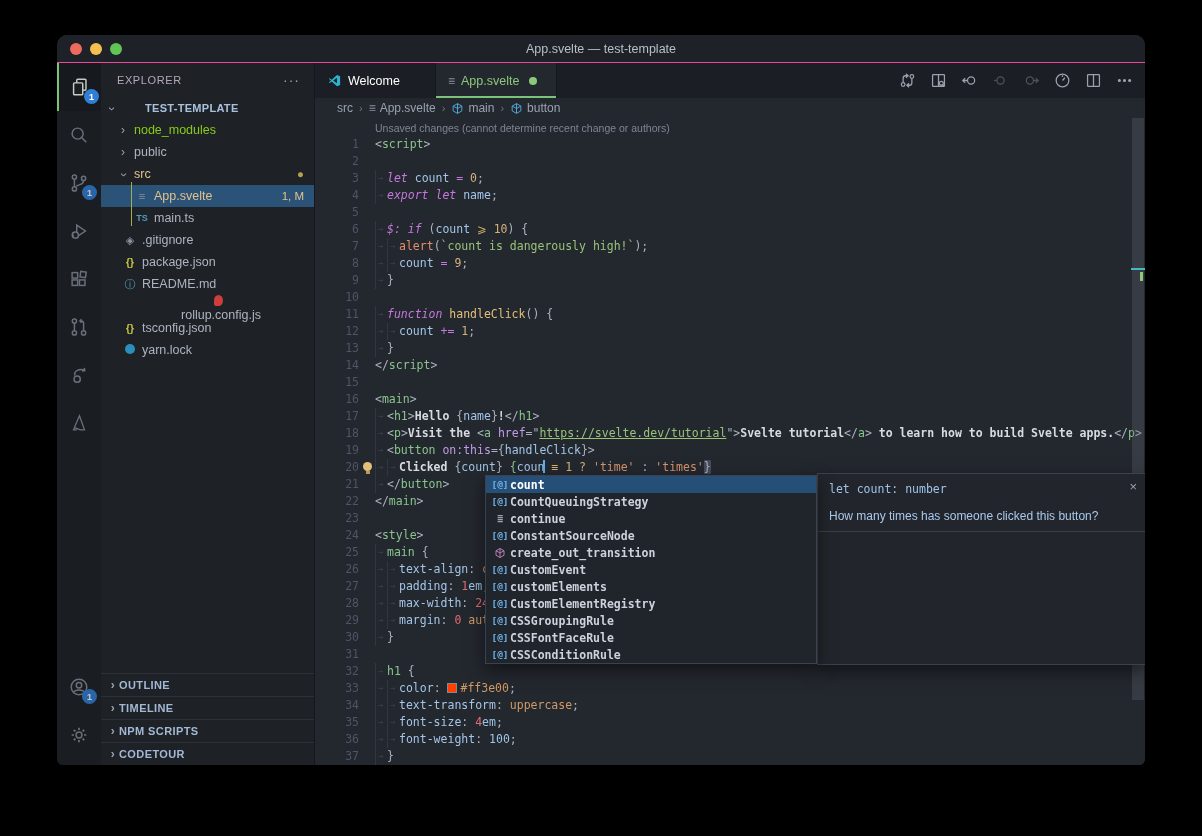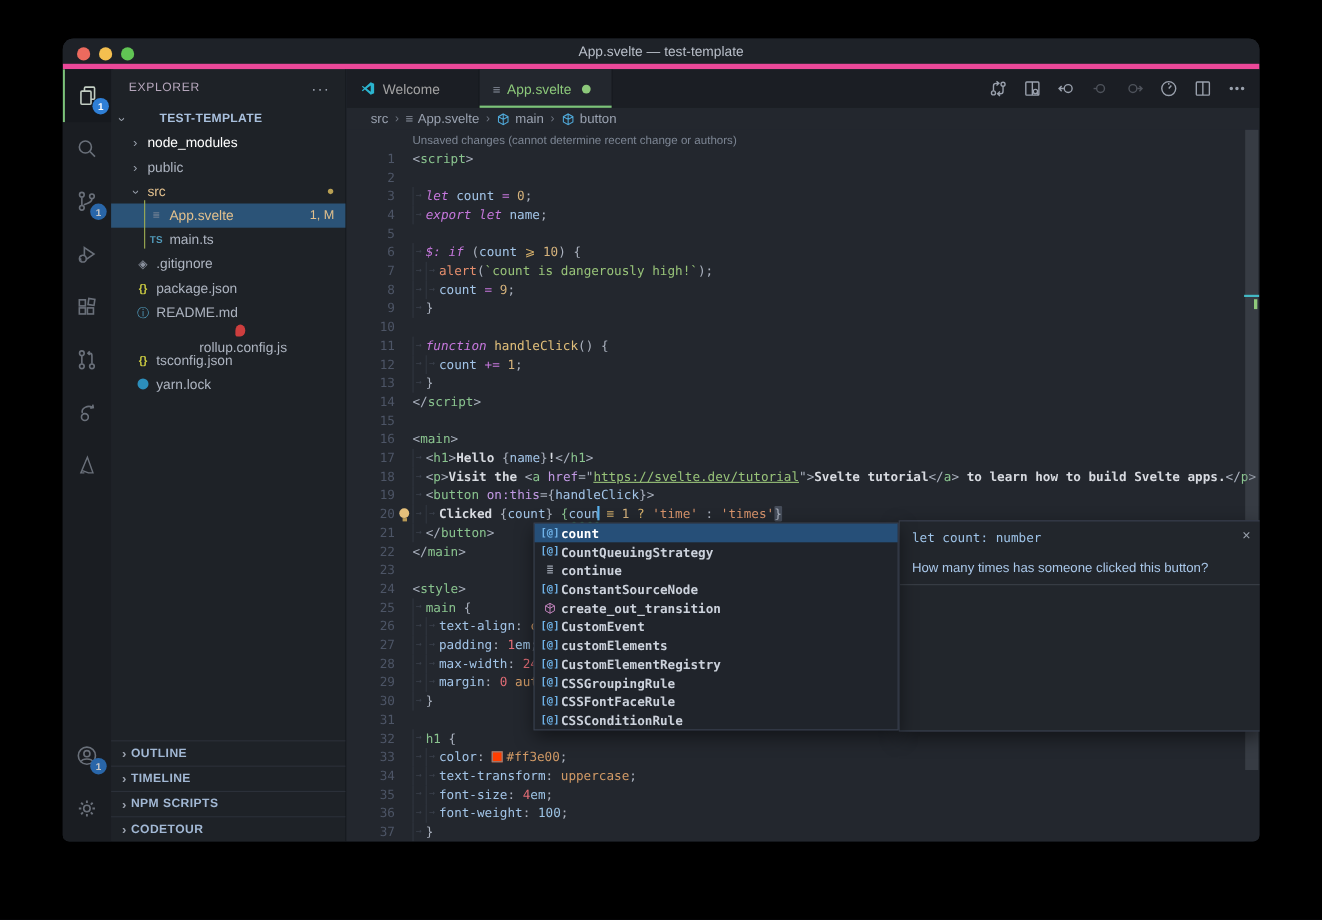--- a/index.html
+++ b/index.html
@@ -1,21 +1,21 @@
 <!DOCTYPE html>
 <html><head>
 <meta charset="utf-8">
 <style>
   html,body{margin:0;padding:0;background:#000;width:1202px;height:836px;overflow:hidden;
     font-family:"Liberation Sans",sans-serif;-webkit-font-smoothing:antialiased;}
   .window{position:absolute;left:57px;top:35px;width:1088px;height:730px;background:#23272e;
     border-radius:10px 10px 6px 6px;overflow:hidden;box-shadow:0 25px 70px rgba(0,0,0,.8);}
   
   .titlebar{height:28px;background:#1e2228;display:flex;align-items:center;justify-content:center;
-    position:relative;color:#b9bfc9;font-size:12.5px;border-bottom:5px solid #ec4899;box-sizing:border-box;}
+    position:relative;color:#b9bfc9;font-size:12.5px;border-bottom:1px solid #ec4899;box-sizing:border-box;}
   .lights{position:absolute;left:13px;top:8px;display:flex;gap:8px;}
   .light{width:12px;height:12px;border-radius:50%;}
   
   .body{display:flex;height:702px;}
   .activitybar{width:44px;background:#1a1d22;display:flex;flex-direction:column;position:relative;flex-shrink:0;}
   .act-item{width:44px;height:48px;display:flex;align-items:center;justify-content:center;position:relative;opacity:.75;}
   .act-item.active{opacity:1;border-left:2px solid #7cc379;background:#16191e;}
   .act-item.active svg{margin-left:-2px;}
   .act-badge{position:absolute;right:4px;bottom:7px;background:#2f7fd6;color:#fff;font-size:9px;
     width:15px;height:15px;border-radius:50%;display:flex;align-items:center;justify-content:center;font-weight:bold;}
@@ -32,21 +32,21 @@
   .chev.exp{transform:rotate(90deg);}
   .fico{display:inline-block;width:14px;text-align:center;font-size:11px;}
   .row-right{position:absolute;right:10px;font-size:11.5px;}
   .guide-active{position:absolute;width:1px;background:#9fae54;left:30px;}
   .sb-sections{position:absolute;bottom:0;left:0;right:0;}
   .sb-section{height:22px;display:flex;align-items:center;border-top:1px solid #2b3039;
     font-size:11px;font-weight:bold;letter-spacing:.4px;color:#a2b8d4;padding-left:6px;}
   
   .editor{flex:1;position:relative;background:#23272e;overflow:hidden;}
   .tabbar{height:35px;background:#1b1e24;display:flex;align-items:stretch;position:relative;}
-  .tab{display:flex;align-items:center;padding:0 12px;gap:6px;font-size:12.5px;color:#a3a3a3;
+  .tab{display:flex;align-items:center;padding:0 12px;gap:6px;font-size:12.5px;color:#ffffff;
     border-right:1px solid #15181d;position:relative;min-width:96px;}
   .tab.active{background:#23272e;color:#8cc87a;}
   .tab.active::after{content:"";position:absolute;left:0;right:0;bottom:0;height:2px;background:#7cc379;}
   .tab .mod-dot{width:8px;height:8px;border-radius:50%;background:#8cc87a;margin-left:4px;}
   .tab .ticon{font-size:12px;color:#8a919e;}
   .toolbar{position:absolute;right:6px;top:0;height:35px;display:flex;align-items:center;gap:9px;padding-right:4px;}
   .tb-icon{width:22px;height:22px;display:flex;align-items:center;justify-content:center;}
   .tb-icon.dim{opacity:.4;}
   .breadcrumbs{height:20px;display:flex;align-items:center;font-size:12px;color:#9aa2b0;padding-left:22px;gap:4px;
     background:#23272e;}
@@ -187,21 +187,21 @@
         <span class="sb-title">EXPLORER</span>
         <span class="sb-dots">···</span>
       </div>
       <div id="tree">
           <div class="tree-row" style="padding-left: 4px;">
             <span class="chev exp">›</span>
             <span class="lbl" style="font-weight: bold; font-size: 11px; letter-spacing: 0.3px; color: rgb(169, 192, 221); margin-left: 28px;">TEST-TEMPLATE</span>
           </div>
           <div class="tree-row" style="padding-left: 16px;">
             <span class="chev">›</span>
-            <span class="lbl" style="color: #ffffff;">node_modules</span>
+            <span class="lbl" style="color: #84cc16;">node_modules</span>
           </div>
           <div class="tree-row" style="padding-left: 16px;">
             <span class="chev">›</span>
             <span class="lbl">public</span>
           </div>
           <div class="tree-row" style="padding-left: 16px;">
             <span class="chev exp">›</span>
             <span class="lbl" style="color: rgb(226, 192, 141);">src</span>
             <span class="row-right" style="color: rgb(184, 160, 83);">●</span>
           </div>

